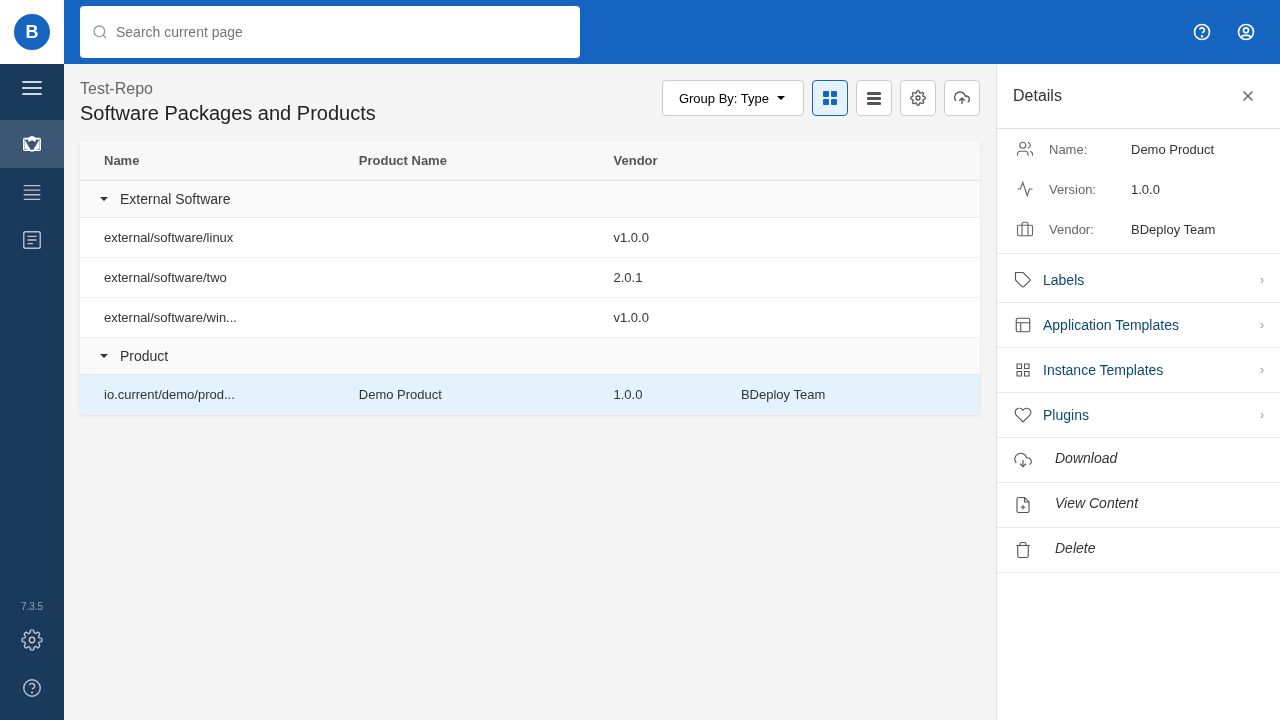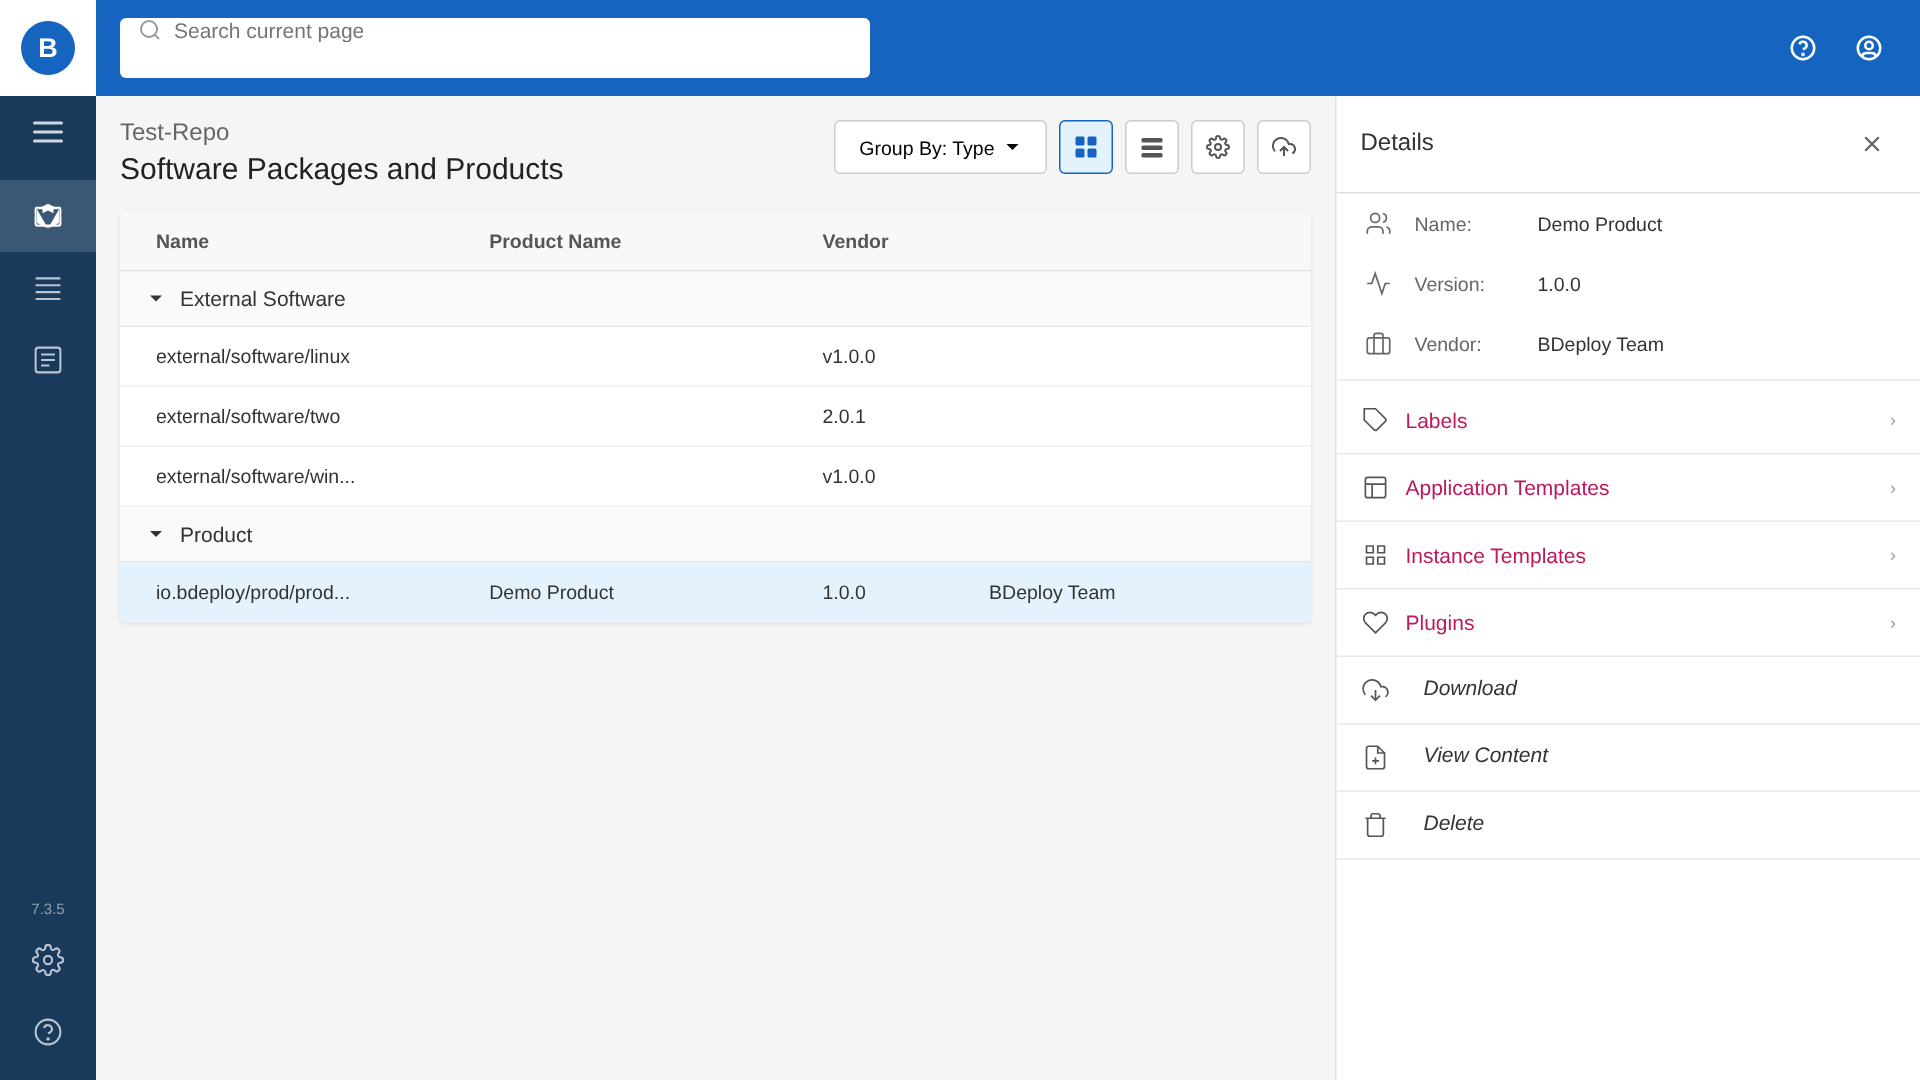--- a/index.html
+++ b/index.html
@@ -82,25 +82,25 @@
       background: #1565c0;
       display: flex;
       align-items: center;
       padding: 0 16px;
       gap: 16px;
       flex-shrink: 0;
     }
     .search-bar {
       flex: 1;
       max-width: 500px;
-      height: 40px;
+      height: 52px;
       background: white;
       border-radius: 4px;
       display: flex;
-      align-items: flex-start;
+      align-items: center;
       padding: 0 12px;
       gap: 8px;
     }
     .search-bar input {
       border: none;
       outline: none;
       flex: 1;
       font-size: 14px;
       color: #666;
     }
@@ -223,21 +223,21 @@
     .data-cell {
       padding: 12px 8px;
       font-size: 13px;
       color: #333;
       display: flex;
       align-items: center;
     }
 
     
     .details-panel {
-      width: 390px;
+      width: 284px;
       background: white;
       border-left: 1px solid #e0e0e0;
       display: flex;
       flex-direction: column;
       overflow-y: auto;
       flex-shrink: 0;
     }
     .details-header {
       display: flex;
       align-items: center;
@@ -309,21 +309,21 @@
       align-items: center;
       justify-content: space-between;
       padding: 12px 16px;
       cursor: pointer;
     }
     .details-section-title {
       display: flex;
       align-items: center;
       gap: 10px;
       font-size: 14px;
-      color: #be185d;
+      color: #0c4a6e;
       font-weight: 400;
     }
     .section-icon {
       width: 20px;
       height: 20px;
       display: flex;
       align-items: center;
       justify-content: center;
       color: #555;
     }
@@ -529,21 +529,21 @@
         </div>
 
         <div class="group-row">
           <svg width="16" height="16" viewBox="0 0 16 16" fill="currentColor">
             <path d="M4 6l4 4 4-4z"></path>
           </svg>
           <span>Product</span>
         </div>
 
         <div class="data-row selected">
-          <div class="data-cell">io.bdeploy/prod/prod...</div>
+          <div class="data-cell">io.current/demo/prod...</div>
           <div class="data-cell">Demo Product</div>
           <div class="data-cell">1.0.0</div>
           <div class="data-cell">BDeploy Team</div>
           <div class="data-cell"></div>
         </div>
       </div>
     </div>
 
     <div class="details-panel">
       <div class="details-header">

